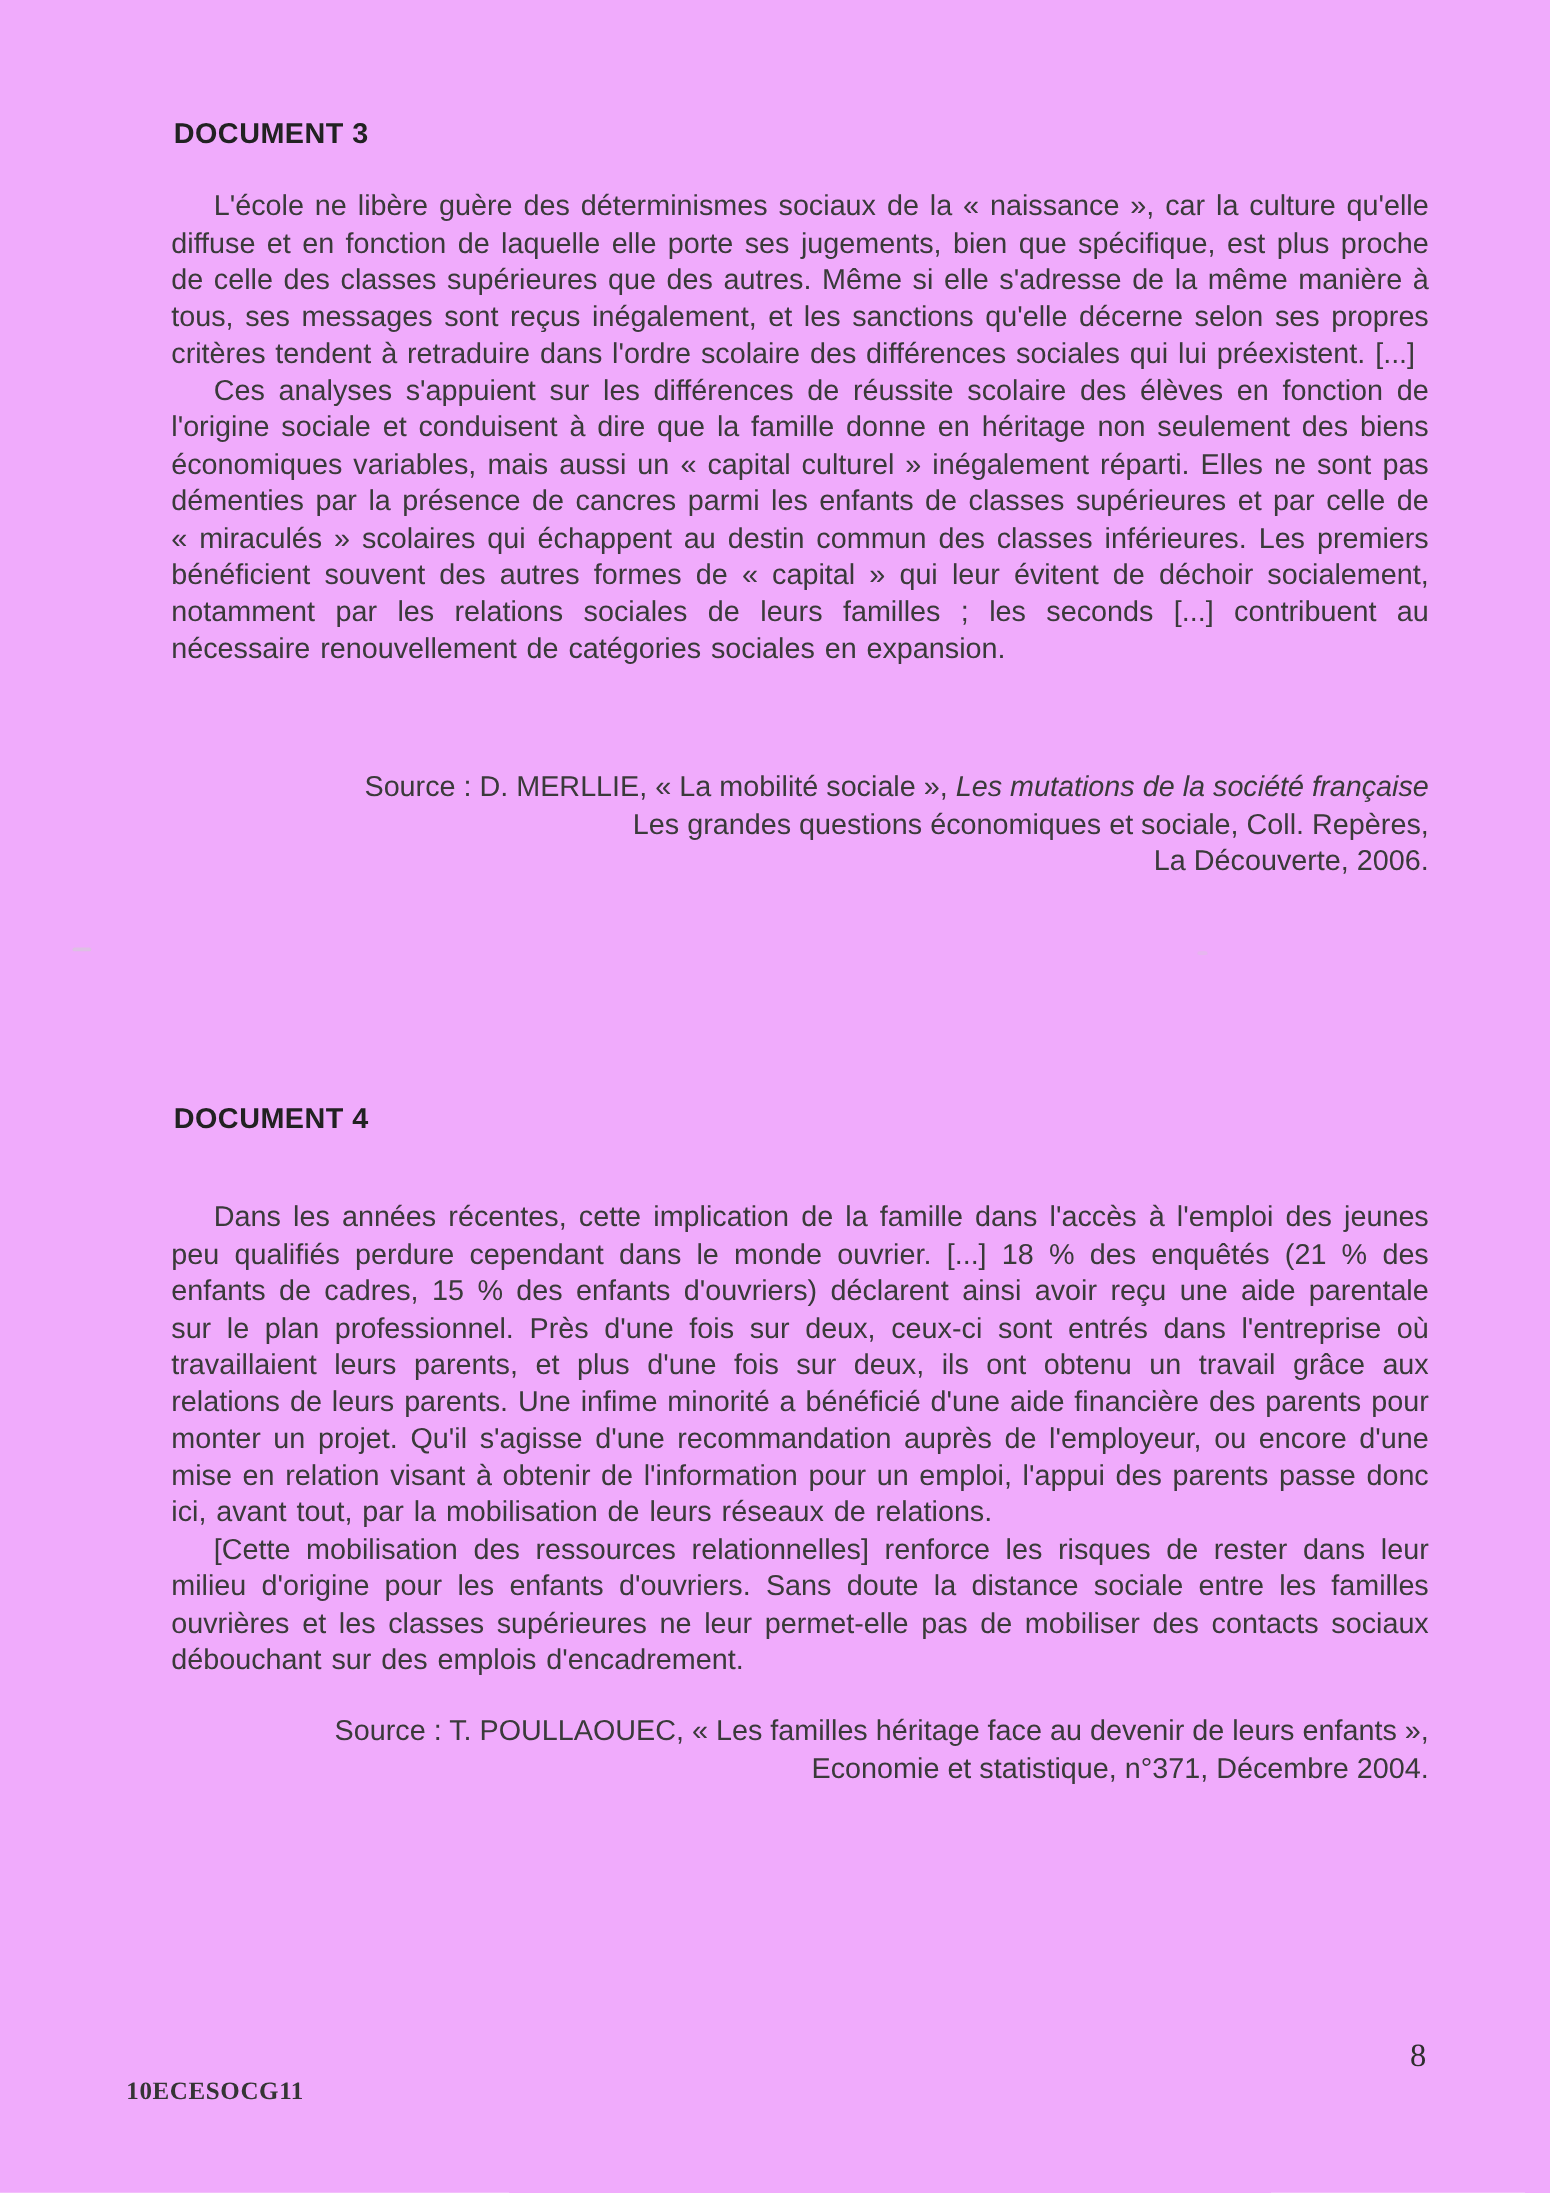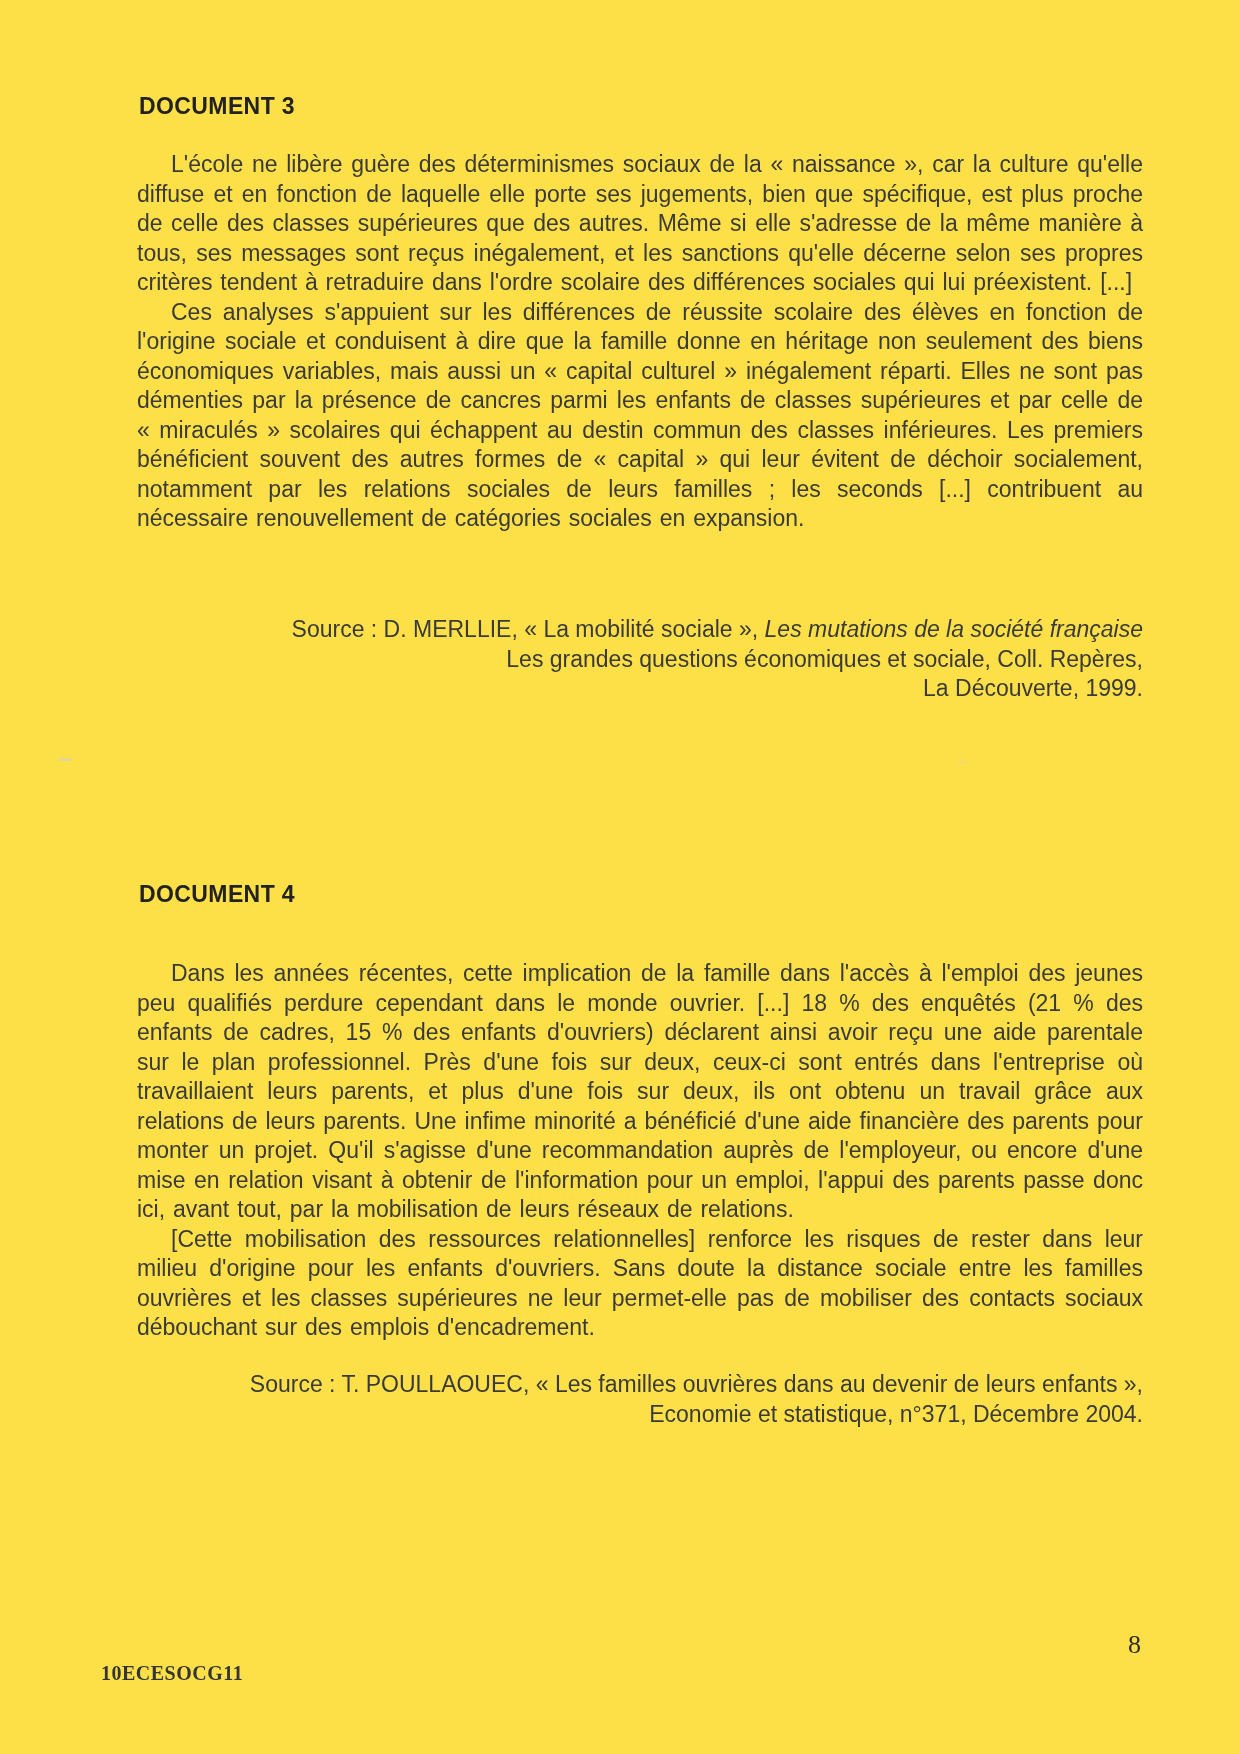--- a/index.html
+++ b/index.html
@@ -8,21 +8,21 @@
   }
   body {
     width: 1240px;
     height: 1754px;
     background: #fcfcfb;
   }
   .page {
     position: relative;
     width: 1240px;
     height: 1754px;
-    background: #fde047;
+    background: #f0abfc;
     overflow: hidden;
     font-family: "Liberation Sans", "DejaVu Sans", sans-serif;
     color: #3a3a3a;
   }
   .doc-title {
     position: absolute;
     left: 139px;
     font-size: 23px;
     font-weight: 700;
     color: #222;
@@ -90,35 +90,35 @@
   <div class="doc-title" style="top: 93px;">DOCUMENT 3</div>
 
   <div class="body-text" style="top: 150px;">
     <p>L'école ne libère guère des déterminismes sociaux de la « naissance », car la culture qu'elle diffuse et en fonction de laquelle elle porte ses jugements, bien que spécifique, est plus proche de celle des classes supérieures que des autres. Même si elle s'adresse de la même manière à tous, ses messages sont reçus inégalement, et les sanctions qu'elle décerne selon ses propres critères tendent à retraduire dans l'ordre scolaire des différences sociales qui lui préexistent. [...]</p>
     <p>Ces analyses s'appuient sur les différences de réussite scolaire des élèves en fonction de l'origine sociale et conduisent à dire que la famille donne en héritage non seulement des biens économiques variables, mais aussi un « capital culturel » inégalement réparti. Elles ne sont pas démenties par la présence de cancres parmi les enfants de classes supérieures et par celle de « miraculés » scolaires qui échappent au destin commun des classes inférieures. Les premiers bénéficient souvent des autres formes de « capital » qui leur évitent de déchoir socialement, notamment par les relations sociales de leurs familles ; les seconds [...] contribuent au nécessaire renouvellement de catégories sociales en expansion.</p>
   </div>
 
   <div class="source" style="top: 615px;">
     <div><span>Source : D. MERLLIE, « La mobilité sociale », </span><i>Les mutations de la société française</i></div>
     <div>Les grandes questions économiques et sociale, Coll. Repères,</div>
-    <div>La Découverte, 1999.</div>
+    <div>La Découverte, 2006.</div>
   </div>
 
   <div class="artifact artifact-1"></div>
   <div class="artifact artifact-2"></div>
 
   <div class="doc-title" style="top: 881px;">DOCUMENT 4</div>
 
   <div class="body-text" style="top: 935px; margin-top: 24px;">
     <p>Dans les années récentes, cette implication de la famille dans l'accès à l'emploi des jeunes peu qualifiés perdure cependant dans le monde ouvrier. [...] 18 % des enquêtés (21 % des enfants de cadres, 15 % des enfants d'ouvriers) déclarent ainsi avoir reçu une aide parentale sur le plan professionnel. Près d'une fois sur deux, ceux-ci sont entrés dans l'entreprise où travaillaient leurs parents, et plus d'une fois sur deux, ils ont obtenu un travail grâce aux relations de leurs parents. Une infime minorité a bénéficié d'une aide financière des parents pour monter un projet. Qu'il s'agisse d'une recommandation auprès de l'employeur, ou encore d'une mise en relation visant à obtenir de l'information pour un emploi, l'appui des parents passe donc ici, avant tout, par la mobilisation de leurs réseaux de relations.</p>
     <p>[Cette mobilisation des ressources relationnelles] renforce les risques de rester dans leur milieu d'origine pour les enfants d'ouvriers. Sans doute la distance sociale entre les familles ouvrières et les classes supérieures ne leur permet-elle pas de mobiliser des contacts sociaux débouchant sur des emplois d'encadrement.</p>
   </div>
 
   <div class="source" style="top: 1370px;">
-    <div>Source : T. POULLAOUEC, « Les familles ouvrières dans au devenir de leurs enfants »,</div>
+    <div>Source : T. POULLAOUEC, « Les familles héritage face au devenir de leurs enfants »,</div>
     <div>Economie et statistique, n°371, Décembre 2004.</div>
   </div>
 
   <div class="page-number">8</div>
 
   <div class="footer-code">10ECESOCG11</div>
 
 </div>
 
 </body></html>

